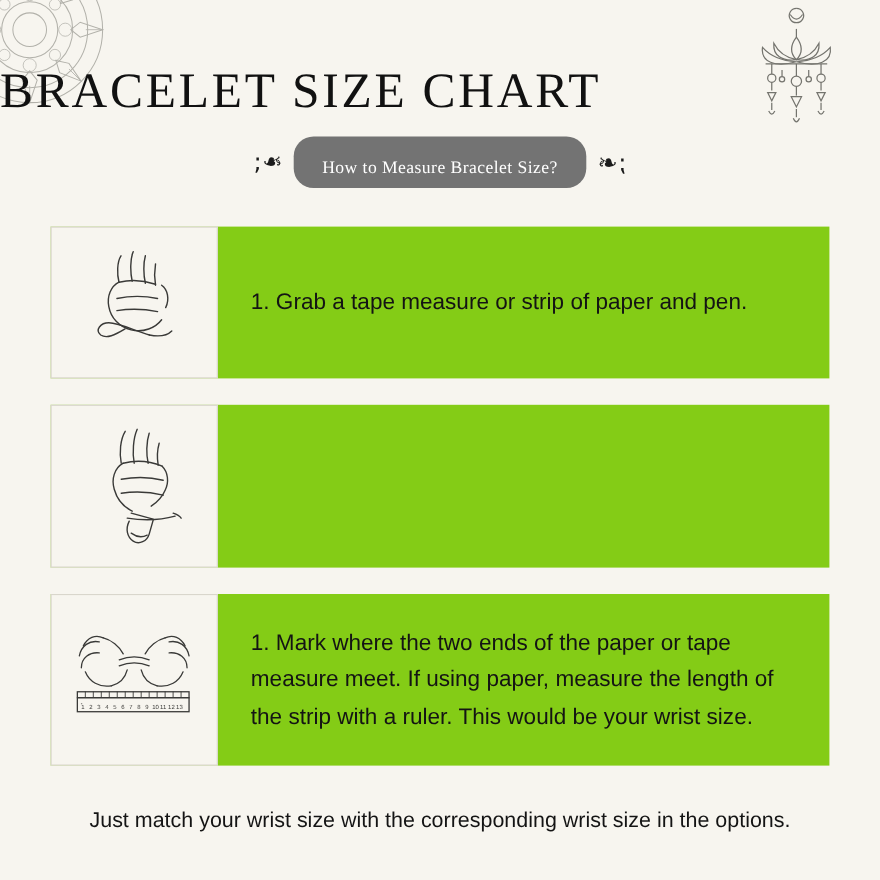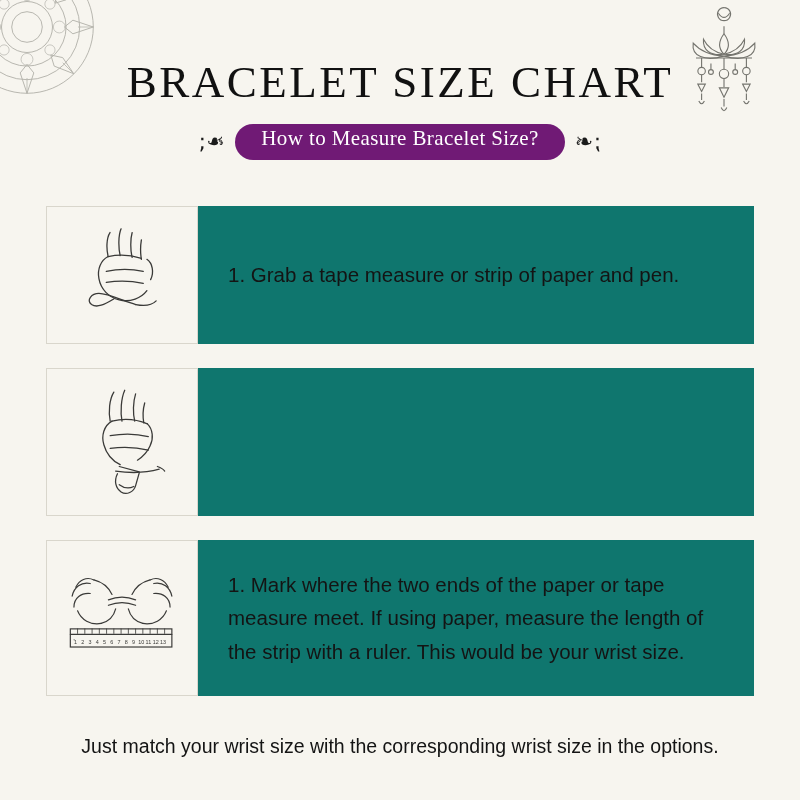--- a/index.html
+++ b/index.html
@@ -37,21 +37,21 @@
     opacity: 0.8;
     pointer-events: none;
   }
 
   
   .title {
     position: absolute;
     top: 56px;
     left: 0;
     width: 800px;
-    text-align: center;
+    text-align: left;
     font-family: "Liberation Serif", serif;
     font-size: 45px;
     letter-spacing: 2.5px;
     font-weight: 400;
     color: #111;
     white-space: nowrap;
   }
 
   
   .subtitle-row {
@@ -66,42 +66,42 @@
   }
   .flourish {
     font-family: "Liberation Serif", serif;
     font-size: 22px;
     color: #1b1b1b;
     line-height: 1;
     display: inline-block;
   }
   .flourish.left  { transform: scaleX(-1); }
   .pill {
-    background: #701a75;
+    background: #737373;
     color: #ffffff;
     border-radius: 18px;
-    padding: 2px 26px 9px 26px;
+    padding: 20px 26px 9px 26px;
     font-family: "Liberation Serif", serif;
-    font-size: 21px;
+    font-size: 16px;
     letter-spacing: 0.4px;
     white-space: nowrap;
   }
 
   
   .steps {
     position: absolute;
     top: 206px;
     left: 0;
     width: 800px;
   }
   .step {
     position: relative;
     display: flex;
     align-items: stretch;
-    background: #0f766e;
+    background: #84cc16;
     margin: 0 46px 24px 46px;
   }
   .step .thumb {
     width: 152px;
     min-width: 152px;
     background: #f7f5ef;
     border: 1px solid #d9d6cc;
     box-sizing: border-box;
     display: flex;
     align-items: center;

